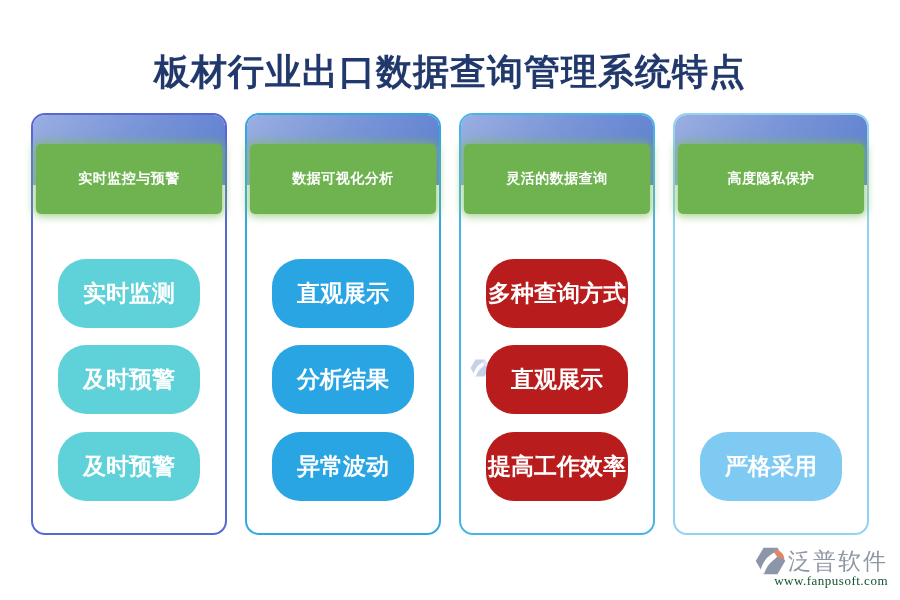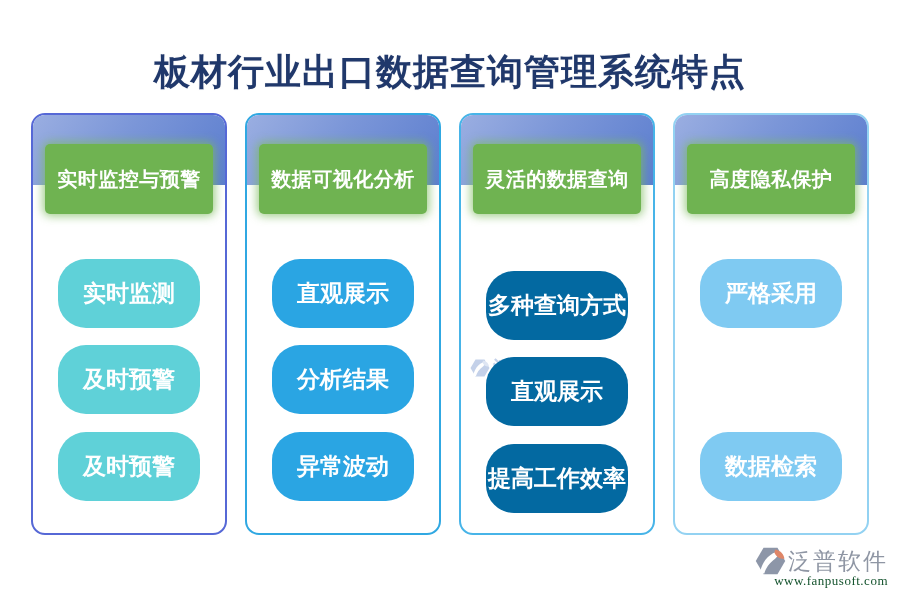--- a/index.html
+++ b/index.html
@@ -23,38 +23,38 @@
   .card-2{ left:245px; border-color:#30a8e2; }
   .card-3{ left:459px; border-color:#47b4e8; }
   .card-4{ left:673px; border-color:#93d2f2; }
   .band{
     position:absolute; top:0; left:0; right:0; height:70px;
     border-radius:12px 12px 0 0;
     background:linear-gradient(125deg,#9aaee1 0%,#7b96d8 45%,#5c7ecf 100%);
   }
   .chip{
     position:absolute; top:29px; left:50%; transform:translateX(-50%);
-    width:168px; height:70px; border-radius:5px;
+    width:186px; height:70px; border-radius:5px;
     background:#6fb351;
     box-shadow:0 0 10px 2px rgba(124,187,94,.75);
     display:flex; align-items:center; justify-content:center;
-    color:#ffffff; font-size:20px; font-weight:bold; letter-spacing:.5px;
+    color:#ffffff; font-size:14px; font-weight:bold; letter-spacing:.5px;
     z-index:2; white-space:nowrap;
   }
   .pill{
     position:absolute; left:50%; transform:translateX(-50%);
     width:142px; height:69px; border-radius:28px;
     display:flex; align-items:center; justify-content:center;
     color:#ffffff; font-size:23px; font-weight:bold;
     z-index:2; white-space:nowrap;
   }
   .pill-1{ top:144px; } .pill-2{ top:230px; } .pill-3{ top:317px; }
   .card-1 .pill{ background:#5fd1d8; }
   .card-2 .pill{ background:#2aa5e3; }
-  .card-3 .pill{ background:#0369a1;margin-top:12px; }
+  .card-3 .pill{ background:#b91c1c; }
   .card-4 .pill{ background:#7fcaf2; }
 
   .watermark{
     position:absolute; left:470px; top:358px; z-index:1;
     display:flex; align-items:flex-start; gap:3px; opacity:.45;
   }
   .watermark .wm-text{ display:flex; flex-direction:column; }
   .watermark .wm-brand{
     font-size:19px; font-weight:bold; color:#7d9bd0;
     letter-spacing:1px; line-height:20px; white-space:nowrap;
@@ -105,22 +105,21 @@
     <div class="band"></div>
     <div class="chip">灵活的数据查询</div>
     <div class="pill pill-1">多种查询方式</div>
     <div class="pill pill-2">直观展示</div>
     <div class="pill pill-3">提高工作效率</div>
   </div>
 
   <div class="card card-4">
     <div class="band"></div>
     <div class="chip">高度隐私保护</div>
-    <div class="pill pill-1">严格采用</div>
-    <div class="pill pill-3">数据检索</div>
+    <div class="pill pill-3">严格采用</div>
   </div>
 
   <div class="watermark">
     <span>
       <svg width="20" height="20" viewBox="0 0 40 36">
         <polygon points="11,1 29,1 39,18 29,35 11,35 1,18" fill="#7d9bd0"></polygon>
         <path d="M6 34 C10 16 20 6 36 4 L26 15 C18 21 14 27 12 34 Z" fill="#ffffff"></path>
         <path d="M26 3 C33 4 37 9 38 15 C32 16 27 12 25 7 Z" fill="#b9c9e6"></path>
       </svg>
     </span>

